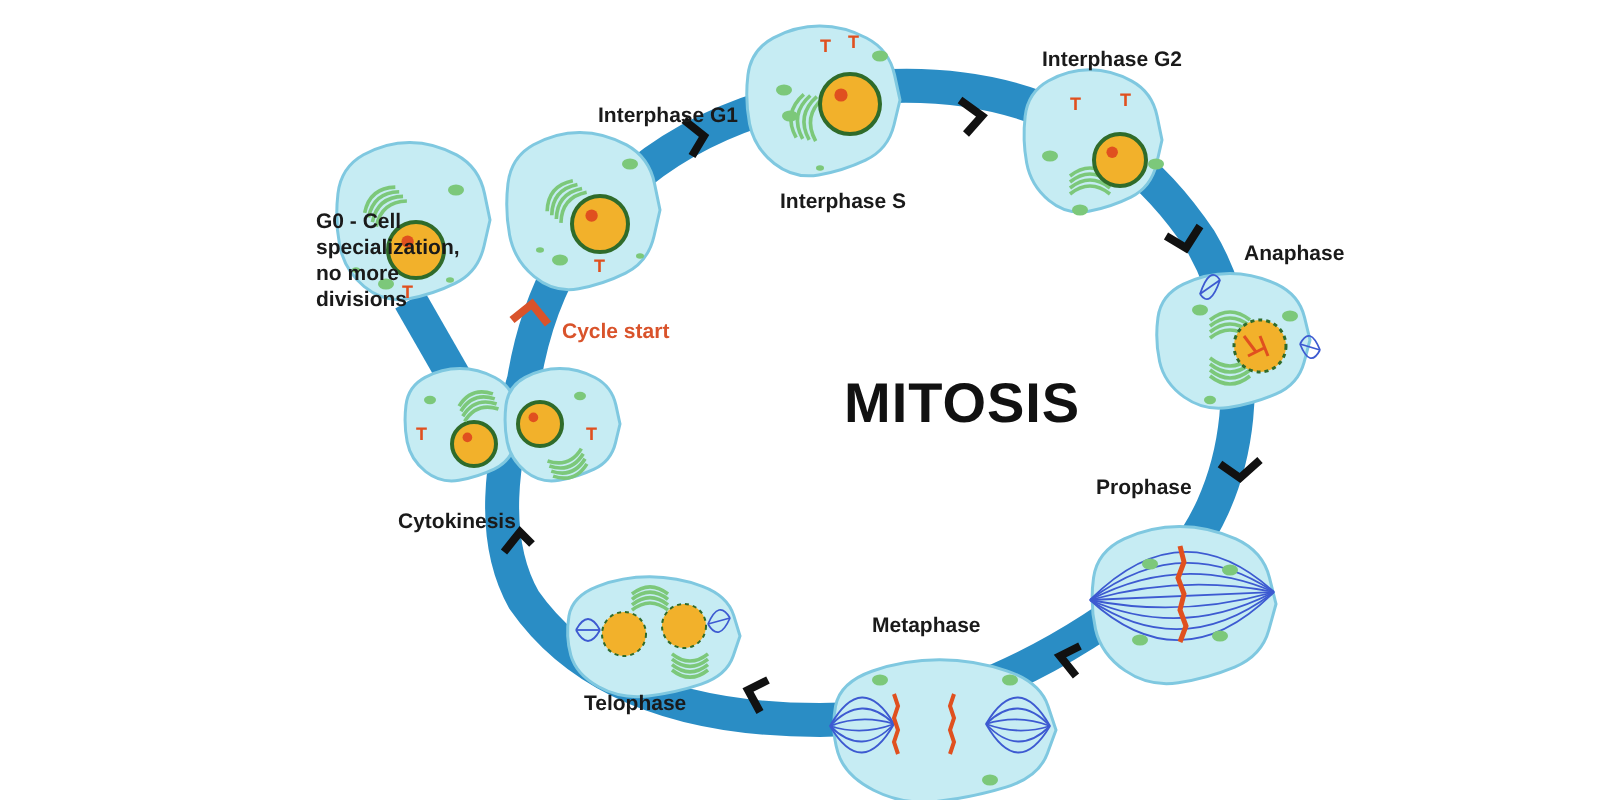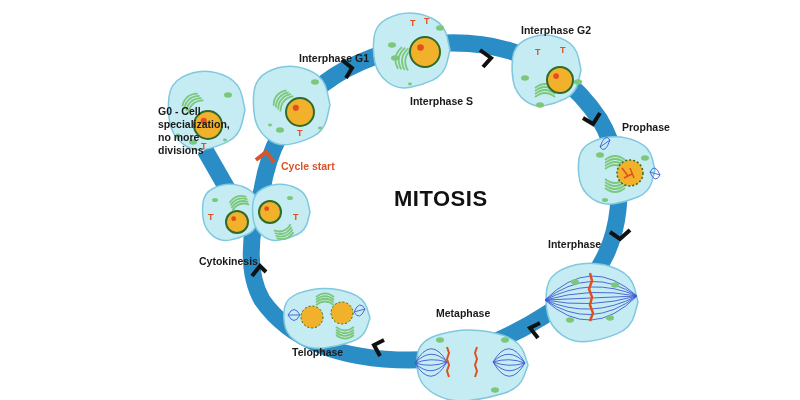--- a/index.html
+++ b/index.html
@@ -1,19 +1,19 @@
 <!DOCTYPE html>
 <html><head>
 <meta charset="utf-8">
 <style>
   html, body { margin:0; padding:0; background:#ffffff; }
   body { width:800px; height:400px; position:relative; overflow:hidden; font-family:"Liberation Sans", sans-serif; }
   svg#diagram { position:absolute; left:0; top:0; }
   .lbl { position:absolute; font-weight:bold; font-size:10.5px; color:#1a1a1a; line-height:13px; white-space:pre-line; font-family:"Liberation Sans", sans-serif; }
-  .title { position:absolute; font-weight:bold; font-size:22px; color:#111; letter-spacing:0.5px; font-family:"Liberation Sans", sans-serif; }
+  .title { position:absolute; font-weight:bold; font-size:28px; color:#111; letter-spacing:0.5px; font-family:"Liberation Sans", sans-serif;margin-left:28px; }
   .start { color:#d9532b;text-align:center; }
 </style>
 </head>
 <body>
 
 <svg id="diagram" width="800" height="400" viewBox="0 0 800 400">
 
   <g>
     <path d="M 262 190 C 275 110, 330 60, 420 45 C 500 35, 560 60, 600 120 C 630 170, 625 250, 580 290 C 530 330, 470 360, 410 360 C 340 360, 290 340, 262 300 C 245 270, 250 230, 262 190 Z" fill="none" stroke="#2a8dc5" stroke-width="17"></path>
 
@@ -190,21 +190,21 @@
         <text x="293" y="220" font-size="9" font-weight="bold" fill="#e0501f" font-family="Liberation Sans, sans-serif">T</text>
       </g>
     </g>
 </svg>
 
 <div class="lbl" style="left:158px;top:65px;margin-top:40px;">G0 - Cell
 specialization,
 no more
 divisions</div>
 <div class="lbl" style="left:261px;top:52px;padding-left:38px;">Interphase G1</div>
-<div class="lbl" style="left:390px;top:95px;margin-left:20px;">Interphase S</div>
+<div class="lbl" style="left:390px;top:95px;">Interphase S</div>
 <div class="lbl" style="left:521px;top:24px;text-align:center;">Interphase G2</div>
-<div class="lbl" style="left:622px;top:121px;">Prophase</div>
-<div class="lbl" style="left:548px;top:238px;">Interphase</div>
+<div class="lbl" style="left:622px;top:121px;">Anaphase</div>
+<div class="lbl" style="left:548px;top:238px;">Prophase</div>
 <div class="lbl" style="left:436px;top:307px;">Metaphase</div>
 <div class="lbl" style="left:292px;top:346px;text-align:right;">Telophase</div>
 <div class="lbl" style="left:199px;top:255px;">Cytokinesis</div>
 <div class="lbl start" style="left:281px;top:160px;">Cycle start</div>
 <div class="title" style="left:394px;top:186px;">MITOSIS</div>
 
 </body></html>

